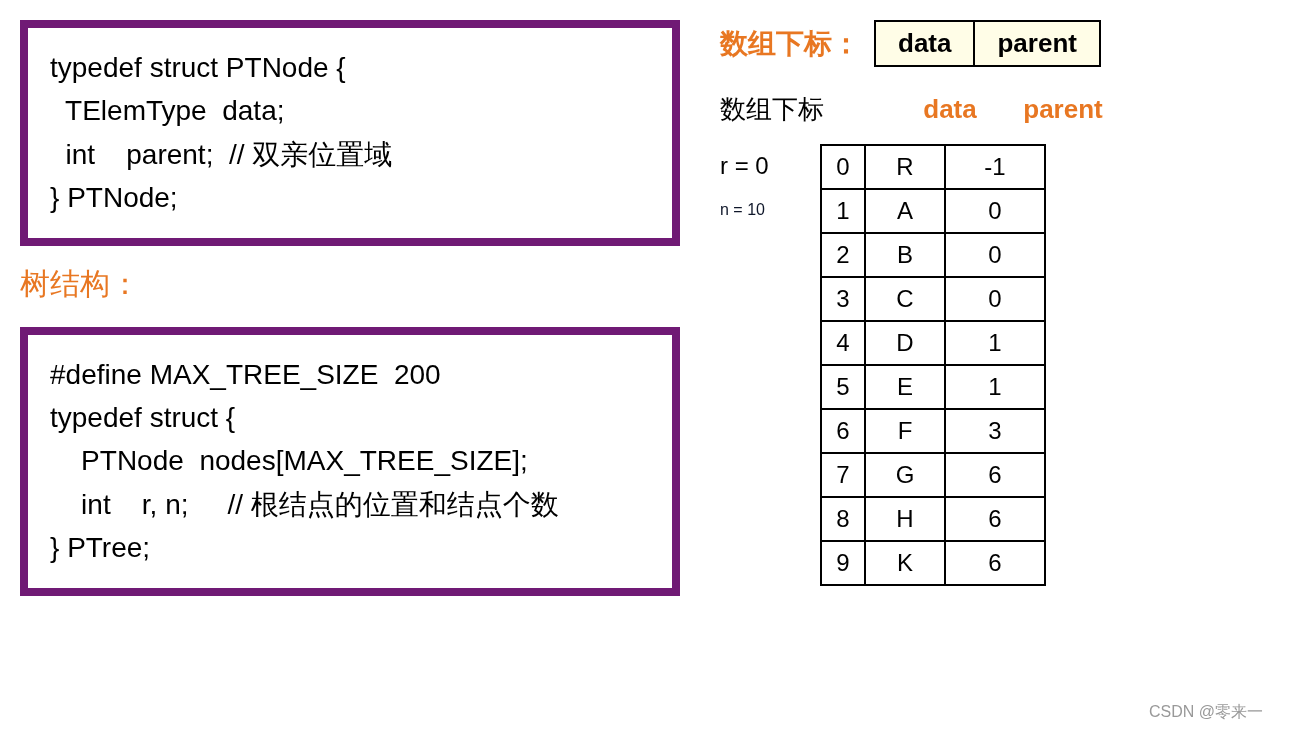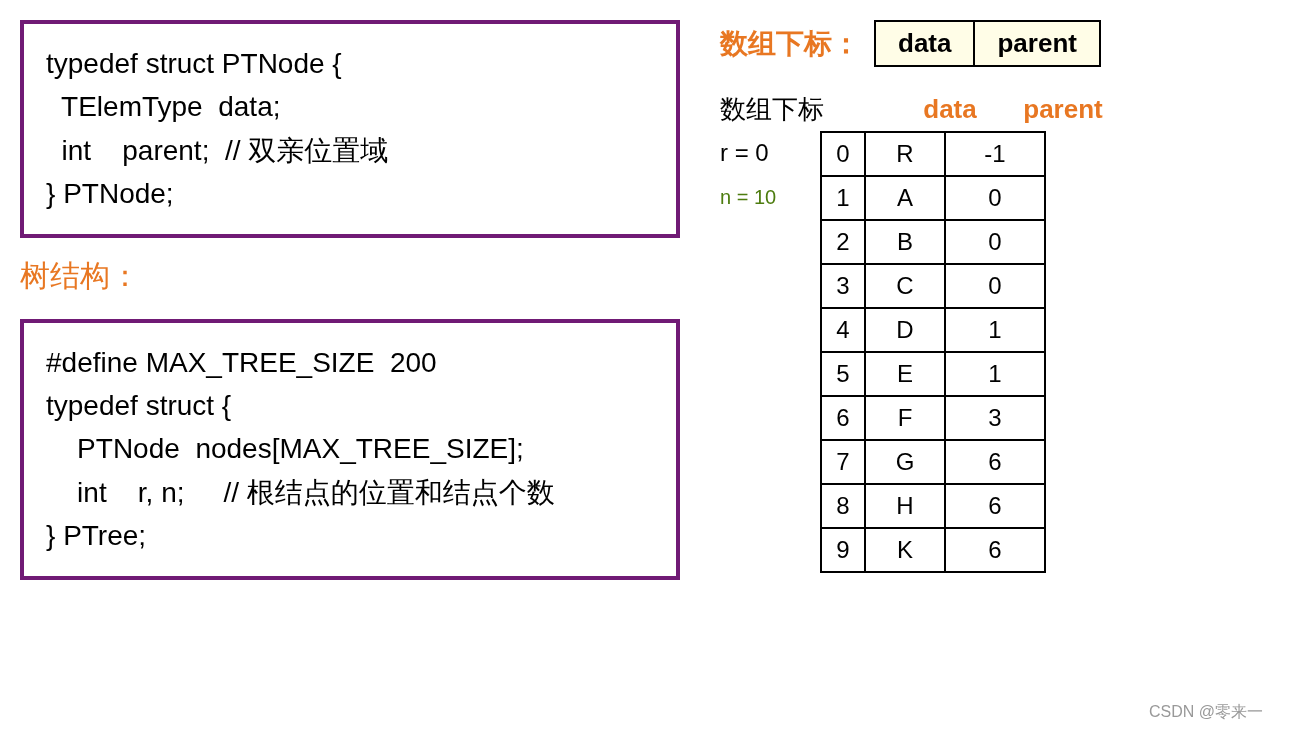--- a/index.html
+++ b/index.html
@@ -17,21 +17,21 @@
 
     .left-panel {
       display: flex;
       flex-direction: column;
       gap: 18px;
       width: 660px;
       flex-shrink: 0;
     }
 
     .code-box {
-      border: 4px solid #701a75;
+      border: 8px solid #701a75;
       padding: 18px 22px;
       background: #ffffff;
     }
 
     .code-box pre {
       font-family: Arial, sans-serif;
       font-size: 28px;
       line-height: 1.55;
       color: #000000;
       white-space: pre;
@@ -145,34 +145,34 @@
   <div class="node-structure">
     <span class="node-label">数组下标：</span>
     <div class="node-cells">
       <div class="node-cell">data</div>
       <div class="node-cell">parent</div>
     </div>
   </div>
 
   <div style="display:flex; flex-direction:row; align-items:flex-start; gap:0;">
 
-    <div style="display:flex; flex-direction:column;">
+    <div style="display:flex; flex-direction:column;gap:13px;">
 
       <div style="display:flex; flex-direction:row; align-items:center; height:44px; gap:8px;">
         <div style="font-size:26px; color:#000; font-weight:normal; white-space:nowrap; min-width:120px;">数组下标</div>
         <div style="font-size:26px; color:#e87722; font-weight:bold; width:44px; text-align:center;"></div>
         <div style="font-size:26px; color:#e87722; font-weight:bold; width:100px; text-align:center;">data</div>
         <div style="font-size:26px; color:#e87722; font-weight:bold; width:110px; text-align:center;">parent</div>
       </div>
 
       <div style="display:flex; flex-direction:row; align-items:flex-start;">
 
         <div style="display:flex; flex-direction:column; min-width:100px;">
           <div style="height:44px; display:flex; align-items:center; font-size:24px; color:#000;">r = 0</div>
-          <div style="height:44px; display:flex; align-items:center; font-size:20px; color:#4d7c0f;">n = 10</div>
+          <div style="height:44px; display:flex; align-items:center; font-size:16px; color:#0f172a;">n = 10</div>
           <div style="height:44px;"></div>
           <div style="height:44px;"></div>
           <div style="height:44px;"></div>
           <div style="height:44px;"></div>
           <div style="height:44px;"></div>
           <div style="height:44px;"></div>
           <div style="height:44px;"></div>
           <div style="height:44px;"></div>
         </div>
 

